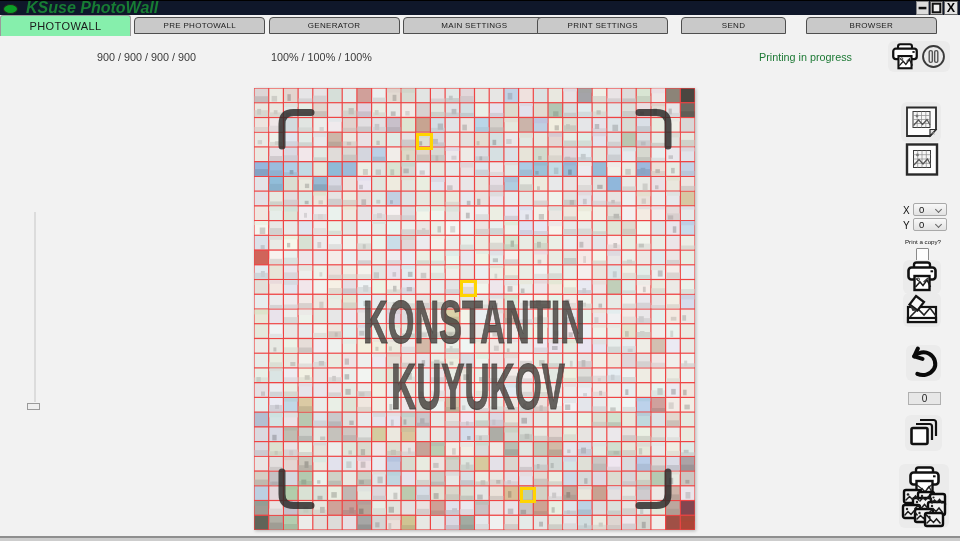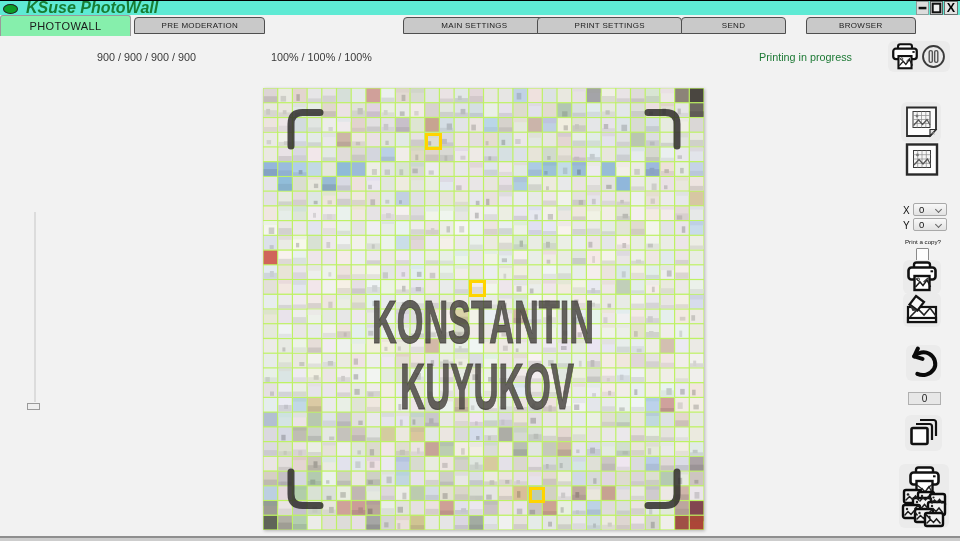--- a/index.html
+++ b/index.html
@@ -1,16 +1,16 @@
 <!DOCTYPE html>
 <html><head><meta charset="utf-8"><style>
 * { margin:0; padding:0; box-sizing:border-box; }
 html,body { width:960px; height:541px; overflow:hidden; }
 body { font-family:"Liberation Sans",sans-serif; background:#f2f2f2; position:relative; }
-.titlebar { position:absolute; left:0; top:0; width:960px; height:15px; background:#5eead4; border-top:1.5px solid #000; }
+.titlebar { position:absolute; left:0; top:0; width:960px; height:15px; background:#0f172a; border-top:1.5px solid #000; }
 .appicon { position:absolute; left:3px; top:2.5px; width:15px; height:10px; background:#0d9e27; border:1px solid #222; border-radius:50%; }
 .apptitle { position:absolute; left:26px; top:-2.5px; font-size:16px; font-weight:bold; font-style:italic; color:#177d33; letter-spacing:0px; }
 .tabbar { position:absolute; left:0; top:15px; width:960px; height:20px; }
 .tab { position:absolute; top:2px; height:17px; background:#c9c9c9; border:1.2px solid #4f4f4f; border-radius:4px 4px 0 0; text-align:center; font-size:8px; color:#1c1c1c; line-height:16px; letter-spacing:0.3px; }
 .tab.active { top:0px; height:21px; background:#86efac; border:1px solid #9a9a9a; border-bottom:none; border-radius:3px 3px 0 0; font-size:11px; line-height:20px; color:#1a1a1a; letter-spacing:0.4px; }
 .stat { position:absolute; top:51px; font-size:10.8px; color:#3a3a3a; }
 .green { color:#1e7a36; }
 .iconbg { position:absolute; background:#ebebeb; border-radius:6px; }
 .lab { position:absolute; font-size:10px; color:#111; }
 .sel { position:absolute; width:34px; height:13px; background:linear-gradient(#f8f8f8,#e2e2e2); border:1px solid #a9a9a9; border-radius:2px; font-size:9.5px; color:#111; padding-left:5px; line-height:11.5px; }
@@ -30,25 +30,26 @@
 <svg style="position:absolute;left:916px;top:0.5px" width="42" height="14" viewBox="0 0 42 14">
   <rect x="0.5" y="0.5" width="12" height="13" fill="#dcdcdc" stroke="#8a8a8a" stroke-width="0.8"></rect>
   <rect x="2.6" y="5.8" width="7.8" height="2.5" fill="#111"></rect>
   <rect x="14.5" y="0.5" width="12" height="13" fill="#dcdcdc" stroke="#555" stroke-width="0.9"></rect>
   <rect x="16.7" y="2.7" width="7.6" height="8.6" fill="#eee" stroke="#111" stroke-width="2"></rect>
   <rect x="28.5" y="0.5" width="13" height="13" fill="#e2e2e2" stroke="#666" stroke-width="0.9"></rect>
   <text x="35" y="11" font-size="12.5" font-weight="bold" text-anchor="middle" fill="#000" font-family="Liberation Sans,sans-serif">X</text>
 </svg>
 <div class="tabbar">
     <div class="tab active" style="left:0px;width:131px">PHOTOWALL</div>
-    <div class="tab" style="left:134.3px;width:131px">PRE MODERATION</div>
+    <div class="tab" style="left:134.3px;width:131px">PRE PHOTOWALL</div>
+    <div class="tab" style="left:268.6px;width:131px">GENERATOR</div>
     <div class="tab" style="left:402.90000000000003px;width:143px">MAIN SETTINGS</div>
-    <div class="tab" style="left:537.2px;width:145px">PRINT SETTINGS</div>
+    <div class="tab" style="left:537.2px;width:131px">PRINT SETTINGS</div>
     <div class="tab" style="left:681px;width:105px">SEND</div>
-    <div class="tab" style="left:805.8px;width:110px">BROWSER</div>
+    <div class="tab" style="left:805.8px;width:131px">BROWSER</div>
   </div>
 <div class="stat" style="left:97px">900 / 900 / 900 / 900</div>
 <div class="stat" style="left:271px">100% / 100% / 100%</div>
 <div class="stat green" style="left:759px">Printing in progress</div>
 
 <div class="iconbg" style="left:888px;top:41px;width:62px;height:31px"></div>
 <svg style="position:absolute;left:891px;top:43px" width="28" height="27" viewBox="0 0 32 31">
   <rect x="8" y="1.5" width="16" height="8" rx="2.5" fill="#fff" stroke="#111" stroke-width="2.4"></rect>
   <rect x="2.5" y="6.5" width="27" height="12" rx="3" fill="#fff" stroke="#111" stroke-width="2.6"></rect>
   <rect x="24.5" y="9.3" width="2.6" height="2" fill="#111"></rect>
@@ -162,21 +163,21 @@
       <circle cx="32.5" cy="31.5" r="1.1"></circle>
     <circle cx="16" cy="36" r="1.2"></circle>
       <circle cx="31" cy="40" r="1.2"></circle>
       <circle cx="6" cy="43" r="1.2"></circle>
     <circle cx="18.5" cy="47" r="1.2"></circle>
       <circle cx="28.5" cy="51" r="1.2"></circle>
   </g>
 </svg>
 <div class="slider-track"></div>
 <div class="slider-handle"></div>
-<div style="position:absolute;left:263px;top:88px;width:441px;height:442px;background:#bef264;box-shadow:1px 1px 3px rgba(0,0,0,0.25)">
+<div style="position:absolute;left:254px;top:88px;width:441px;height:442px;background:#ef4444;box-shadow:1px 1px 3px rgba(0,0,0,0.25)">
 <svg width="441" height="442" viewBox="0 0 441 442">
 <rect x="0.6" y="0.6" width="13.5" height="13.5" fill="#ddd5d5"></rect>
       <rect x="0.6" y="8.2" width="13.5" height="6.0" fill="#c5bdbd"></rect>
       <rect x="15.3" y="0.6" width="13.5" height="13.5" fill="#eaeae2"></rect>
       <rect x="17.6" y="7.9" width="5.5" height="5.7" fill="#cecec7"></rect>
       <rect x="30.0" y="0.6" width="13.5" height="13.5" fill="#e3d5cf"></rect>
       <rect x="33.4" y="6.2" width="3.4" height="6.7" fill="#b7aca7"></rect>
       <rect x="44.7" y="0.6" width="13.5" height="13.5" fill="#e6e5e7"></rect>
       <rect x="44.7" y="10.4" width="13.5" height="3.7" fill="#d4d3d5"></rect>
       <rect x="59.4" y="0.6" width="13.5" height="13.5" fill="#e7e4e5"></rect>

